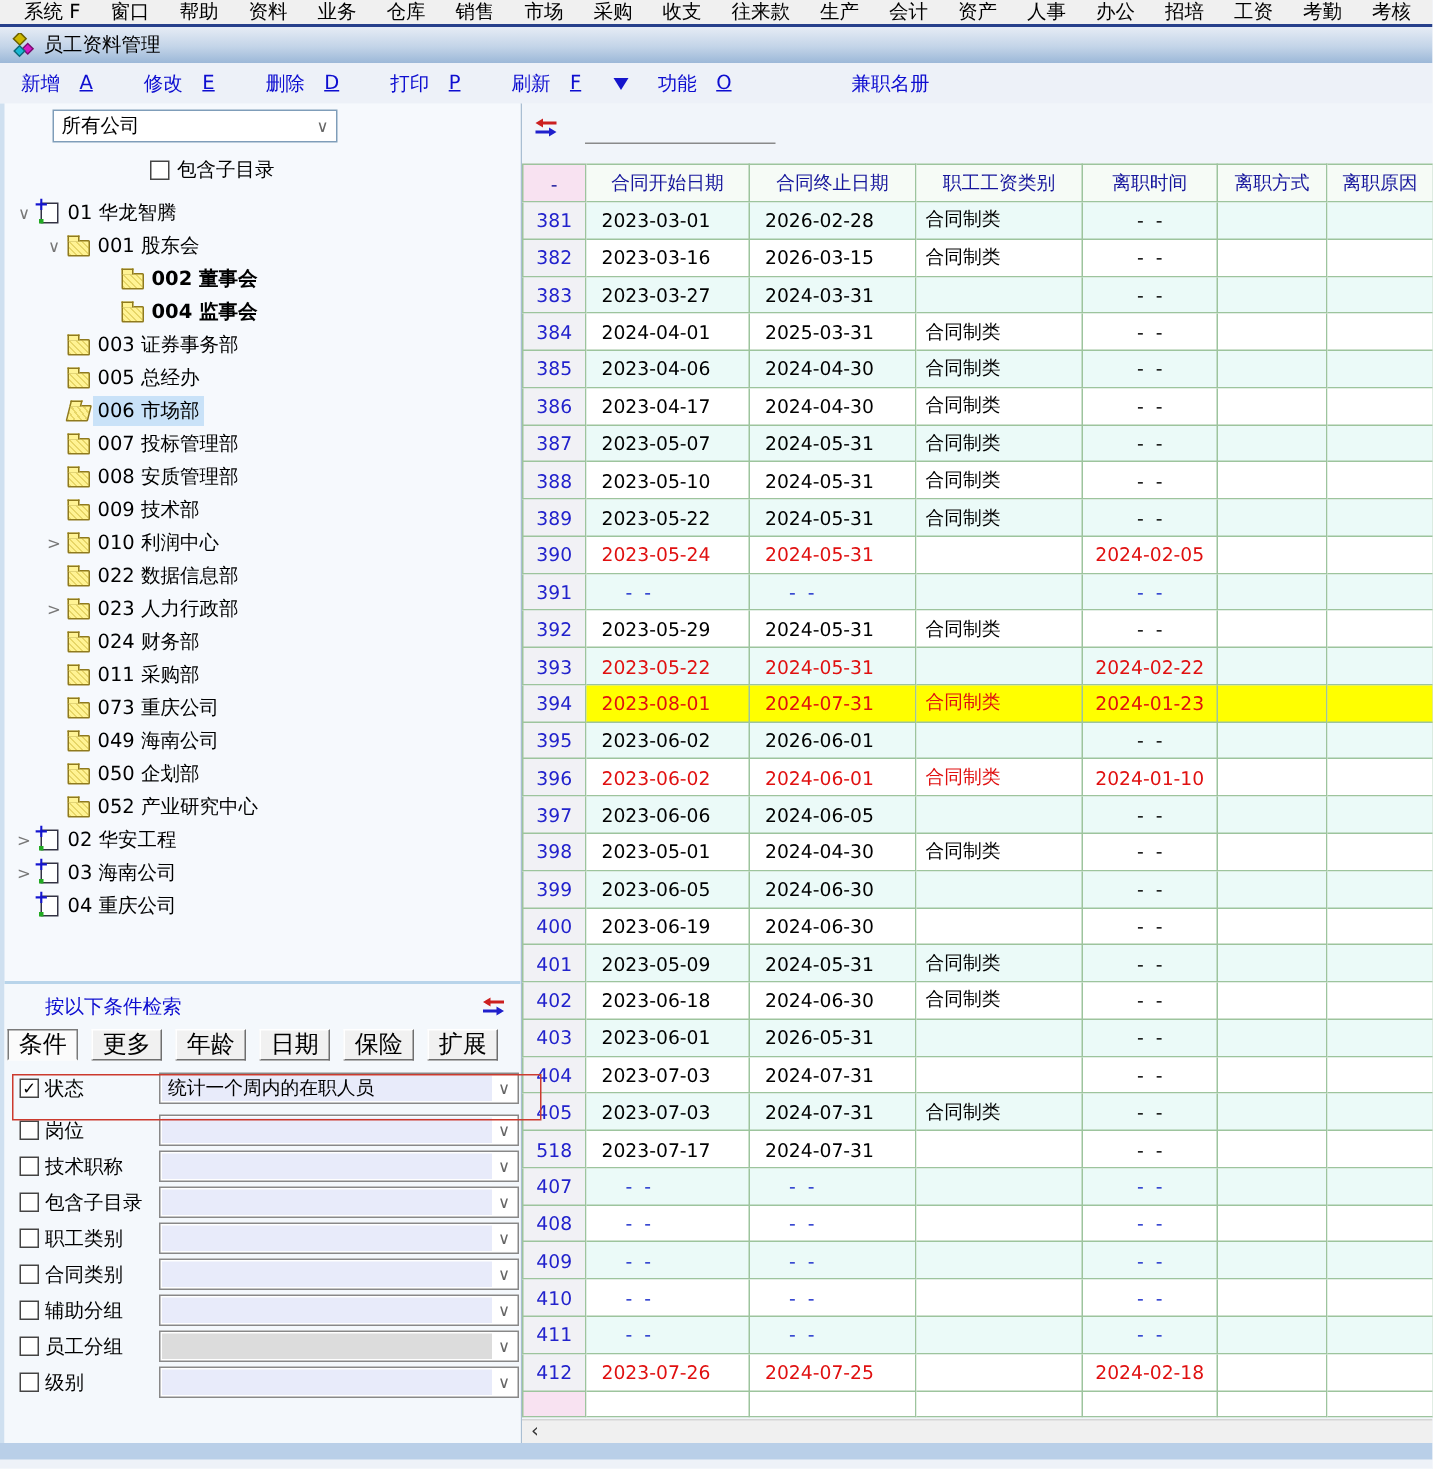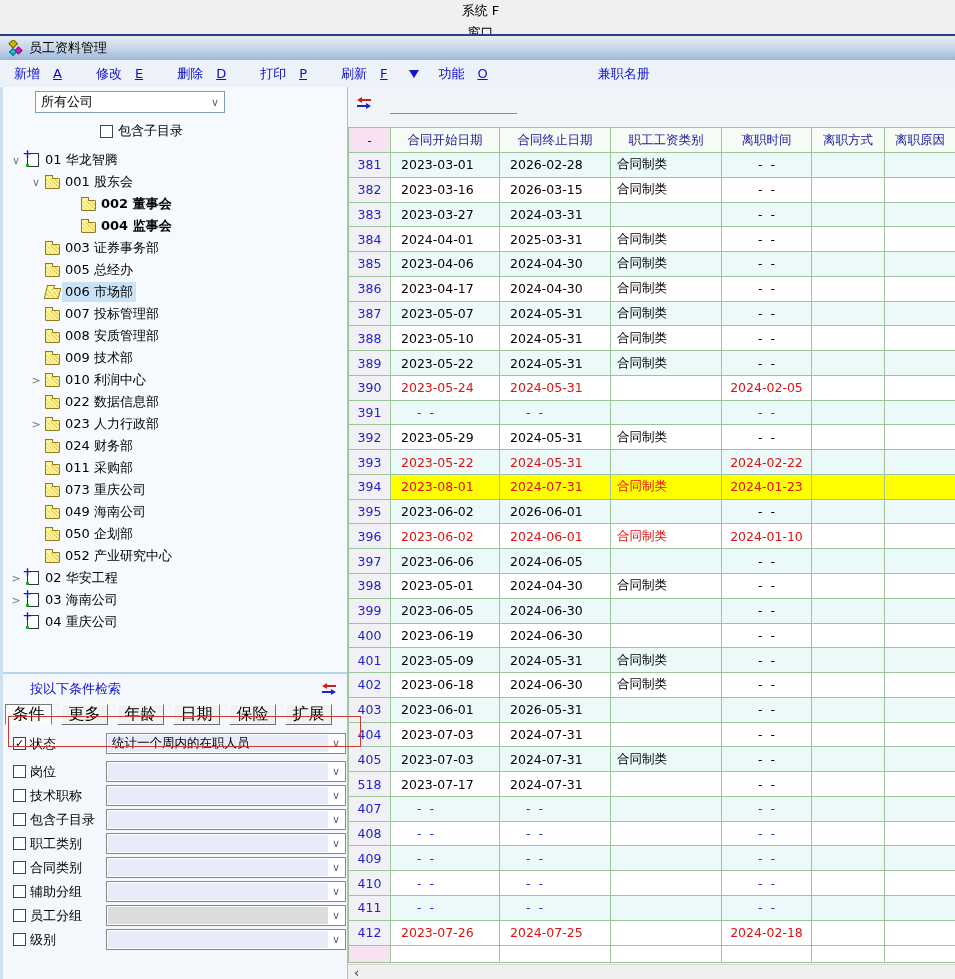--- a/index.html
+++ b/index.html
@@ -1,35 +1,35 @@
 <!DOCTYPE html>
 <html><head>
 <meta charset="utf-8">
 <style>
   * { margin:0; padding:0; box-sizing:border-box; }
   body { font-family:"DejaVu Sans", sans-serif; }
   .screen { position:relative; width:955px; height:979px; background:#eef2f8; overflow:hidden; font-size:13px; }
 
   
-  .menubar { height:34px; background:#f0f0f0; display:flex; align-items:center; padding-left:6px; white-space:nowrap; overflow:hidden;flex-direction:column; }
+  .menubar { height:16px; background:#f0f0f0; display:flex; align-items:center; padding-left:6px; white-space:nowrap; overflow:hidden; }
   .menu-item { padding:2px 10px; color:#000; cursor:default; }
   .navyline { height:2px; background:#27408b; }
 
   
   .titlebar { height:24px; background:linear-gradient(to bottom,#e6ecf5 0%,#c3d4e8 55%,#9cb8d8 100%); display:flex; align-items:center; padding-left:7px; color:#000; }
   .titlebar .ttl { margin-left:5px; }
 
   
   .toolbar { height:27px; background:#edf1f8; display:flex; align-items:center; color:#0d0dd0; }
   .tbtn { margin-left:34px; cursor:pointer; display:flex; align-items:center;gap:12px; }
   .tbtn:first-child { margin-left:14px; }
   .tbtn.func { margin-left:22px; }
   .tbtn u { margin-left:1px; }
   .arrow-down { width:0; height:0; border:5px solid transparent; border-top:8px solid #1515cc; margin-right:7px; margin-top:6px; }
-  .parttime { margin-left:110px; cursor:pointer; }
+  .parttime { margin-left:80px; cursor:pointer; }
 
   
   .content { display:flex; height:893px; }
   .left-panel { width:347px; position:relative; background:#f6f9fd; border-left:3px solid #cfe0f0; }
   .right-panel { width:608px; background:#f1f5fa; border-left:1px solid #a9bed2; display:flex; flex-direction:column; }
 
   
   .company-row { margin:4px 0 0 32px; width:190px; height:22px; background:#fff; border:1px solid #7f9db9; display:flex; align-items:center; padding-left:5px; }
   .company-row .chev { margin-left:auto; margin-right:5px; color:#666; font-size:11px; }
   .subdir-row { margin:9px 0 0 97px; display:flex; align-items:center;text-align:center; }

